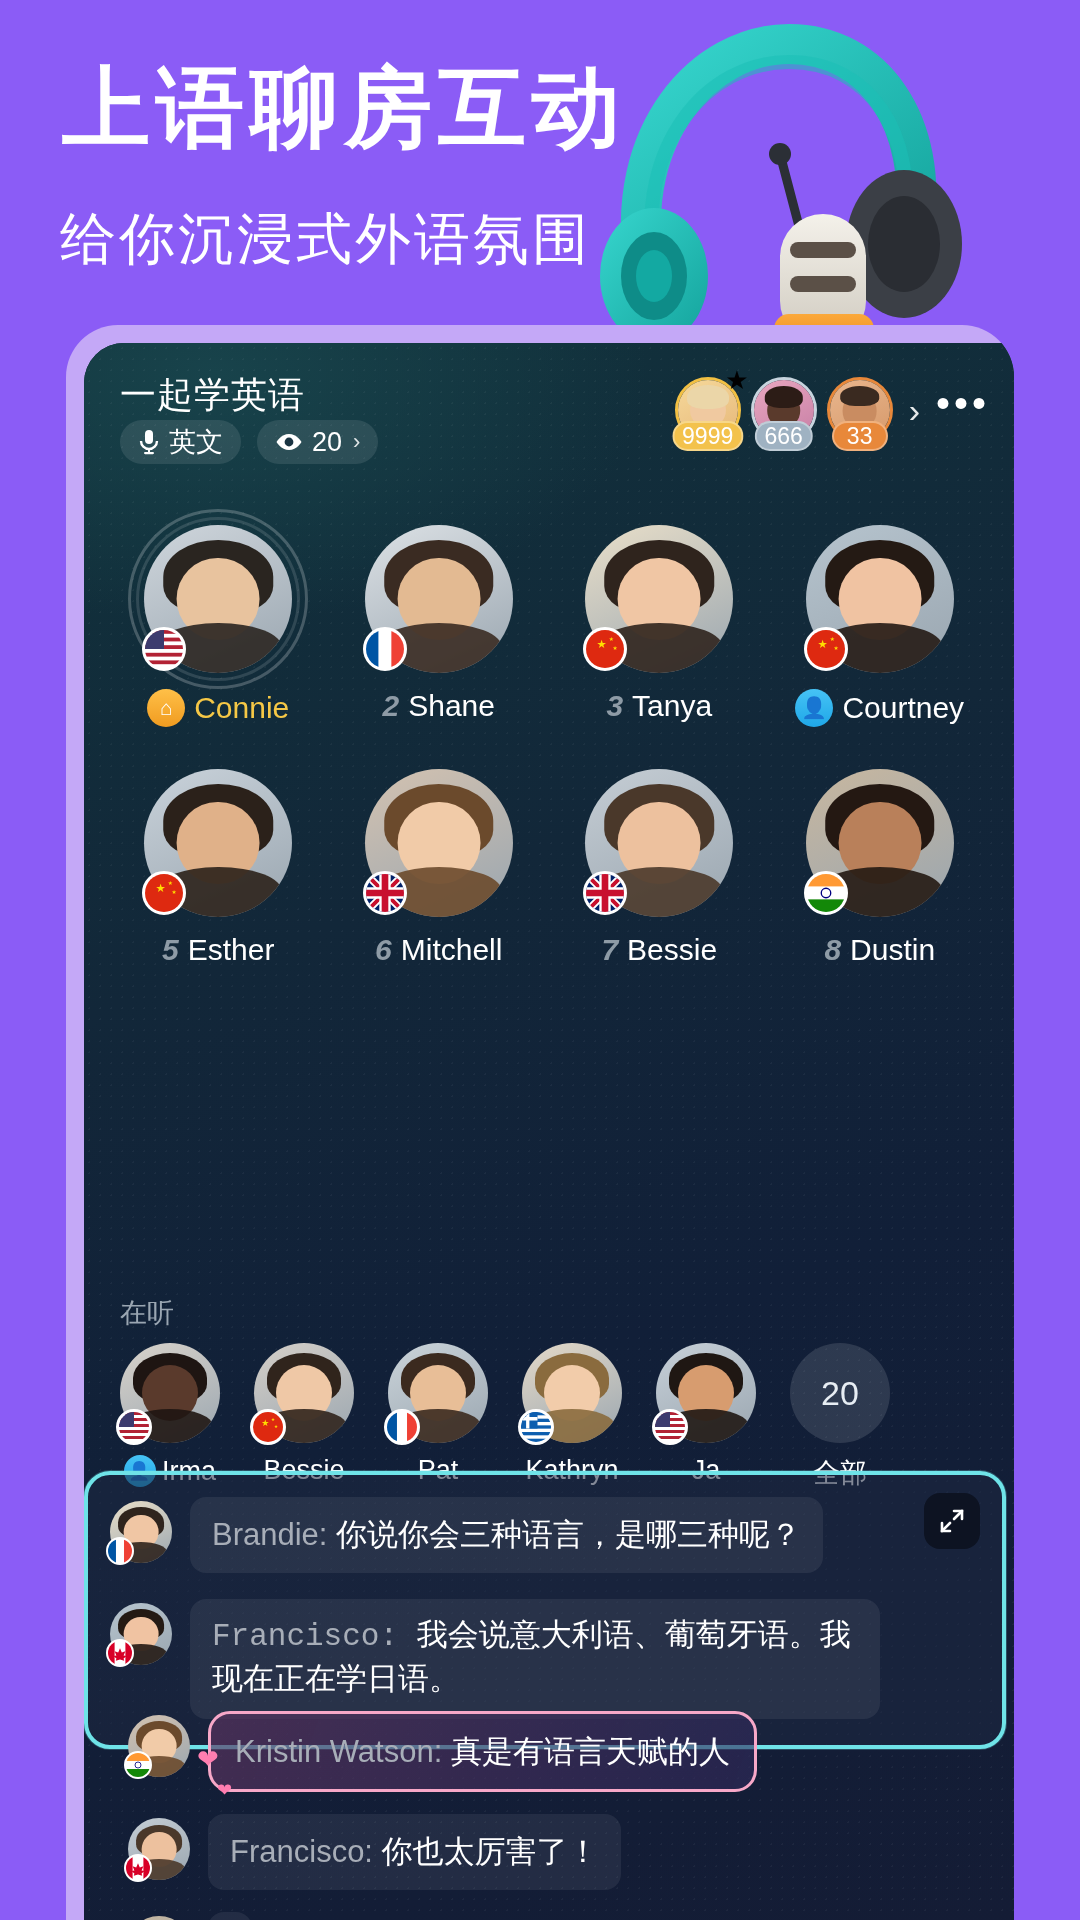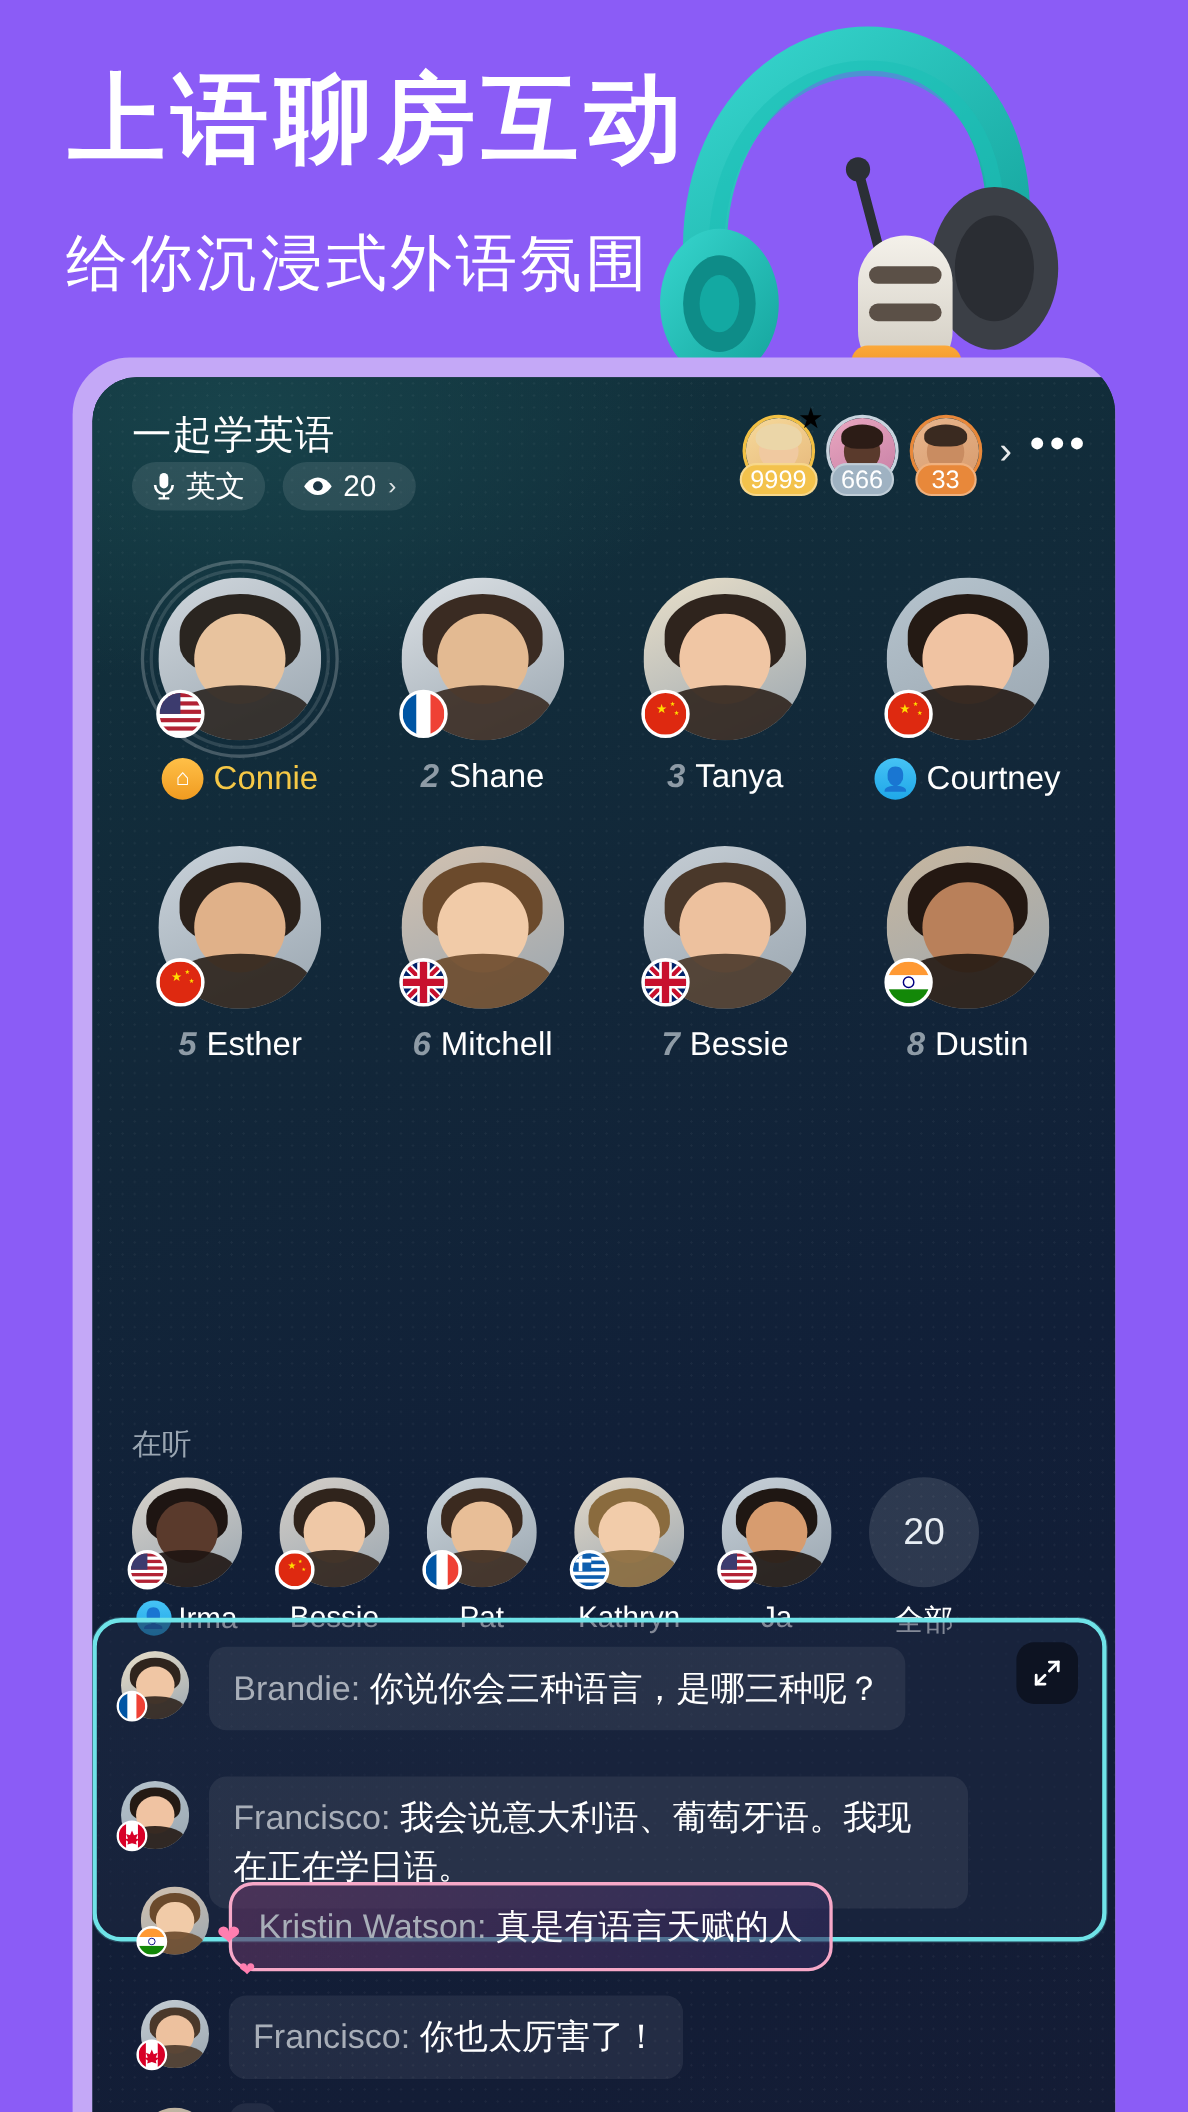--- a/index.html
+++ b/index.html
@@ -160,33 +160,33 @@
     background: rgba(30,40,66,.55);
     padding: 22px 22px 26px 22px;
     box-shadow: 0 0 0 1px rgba(111,227,232,.25);
   }
   .expand-btn {
     position: absolute; right: 22px; top: 18px;
     width: 56px; height: 56px; border-radius: 16px; background: #0D1322;
     display: flex; align-items: center; justify-content: center;
     color: #fff; font-size: 28px;
   }
-  .msg { display: flex; gap: 18px; align-items: flex-start; margin-bottom: 42px; }
+  .msg { display: flex; gap: 18px; align-items: flex-start; margin-bottom: 26px; }
   .msg:last-child { margin-bottom: 0; }
   .msg-ava-wrap { position: relative; width: 62px; height: 62px; flex: 0 0 62px; margin-top: 4px; }
   .msg-ava { width: 62px; height: 62px; border-radius: 50%; overflow: hidden; }
   .msg-ava-wrap .flag { width: 28px; height: 28px; left: -4px; bottom: -2px; border-width: 2px; }
   .bubble {
     background: rgba(255,255,255,.07);
     border-radius: 16px; padding: 16px 22px;
     font-size: 31px; color: #FFFFFF; line-height: 1.42;
     max-width: 660px;
   }
   .bubble .who { color: #A8AEB8; }
-  .bubble.wide { max-width: 690px; }
+  .bubble.wide { max-width: 690px; font-family: Liberation Mono, monospace; }
 
   
   .chat-lower { position: absolute; left: 44px; top: 1368px; width: 870px; }
   .chat-lower .msg { margin-bottom: 22px; }
   .bubble-pink {
     background: linear-gradient(110deg, rgba(92,52,96,.65), rgba(48,42,92,.6));
     border: 3px solid #F7A8C8; border-radius: 22px;
     padding: 16px 24px; font-size: 31px; color: #fff; line-height: 1.4;
     position: relative; max-width: 700px;
   }

